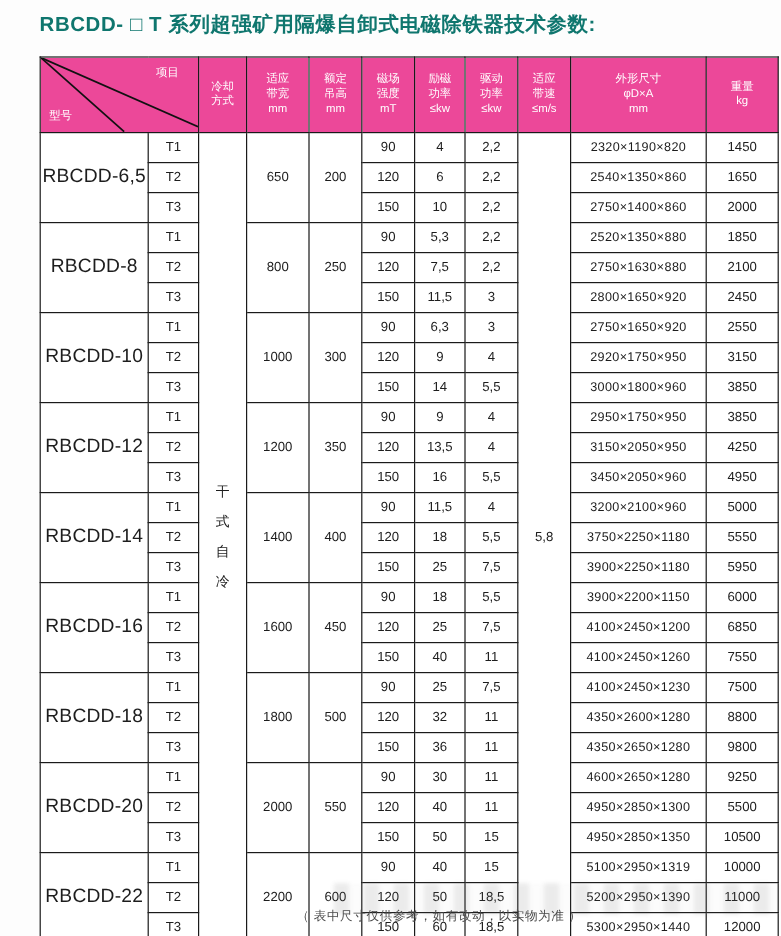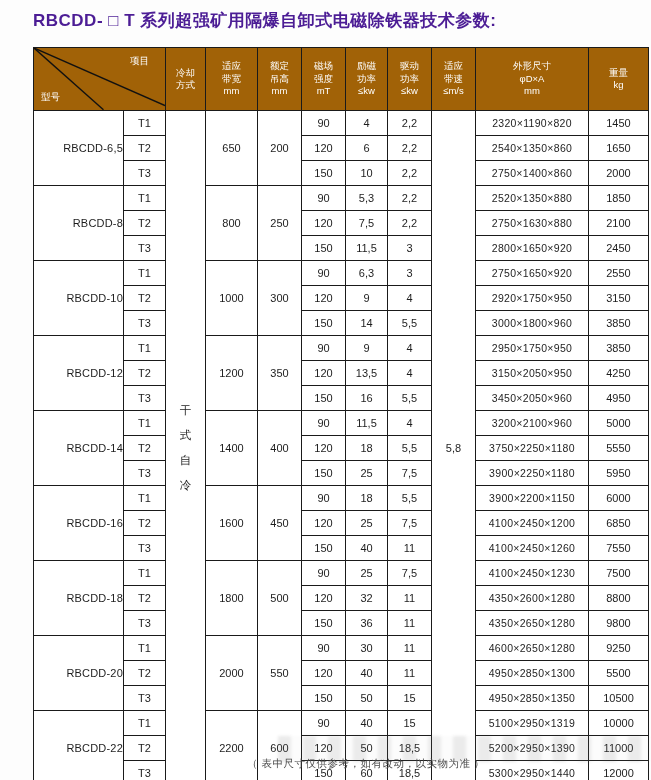--- a/index.html
+++ b/index.html
@@ -2,43 +2,43 @@
 <html><head>
 <meta charset="utf-8">
 <style>
   html,body{margin:0;padding:0;}
   body{
     width:651px;height:780px;background:#fdfdfd;position:relative;overflow:hidden;
     font-family:"Liberation Sans","DejaVu Sans",sans-serif;color:#222;
   }
   .page-title{
     position:absolute;left:33px;top:9px;width:600px;
-    font-size:17px;font-weight:bold;color:#4c1d95;letter-spacing:.5px;
+    font-size:17px;font-weight:bold;color:#0f766e;letter-spacing:.5px;
   }
   table.spec{
     position:absolute;left:33px;top:47px;width:615px;
     border-collapse:collapse;table-layout:fixed;
     border:1.5px solid #1a1a1a;
   }
   table.spec th,table.spec td{
     border:1px solid #1a1a1a;text-align:center;vertical-align:middle;
     padding:0;overflow:hidden;
   }
   thead th{
-    background:#a16207;color:#fff;font-weight:normal;
+    background:#ec4899;color:#fff;font-weight:normal;
     font-size:9.5px;line-height:1.3;white-space:pre-line;height:60px;
   }
   th.corner{position:relative;padding:0;}
   th.corner svg{position:absolute;left:0;top:0;width:100%;height:100%;}
   th.corner .lbl{position:absolute;font-size:9.5px;color:#fff;}
   th.corner .lbl-top{top:7px;right:16px;}
   th.corner .lbl-mid{left:61px;top:30px;margin-top:44px;}
   th.corner .lbl-bot{left:7px;bottom:6px;}
   tbody td{font-size:11px;height:24px;background:#fff;color:#1d1d1d;}
-  tbody td.model{font-size:11px;letter-spacing:.2px;text-align:right;}
+  tbody td.model{font-size:16px;letter-spacing:.2px;}
   tbody td.dims{font-size:10.5px;letter-spacing:.3px;}
   tbody td.cooling span{display:block;line-height:25px;font-size:11.5px;}
   .footnote{
     position:absolute;right:4px;top:757px;width:400px;text-align:left;
     font-size:10.5px;color:#4a4a4a;letter-spacing:.5px;
   }
   .watermark{
     position:absolute;left:278px;top:736px;width:372px;height:26px;
     background:repeating-linear-gradient(90deg,
       rgba(110,110,110,.30) 0 13px, rgba(180,180,180,.10) 13px 25px);

